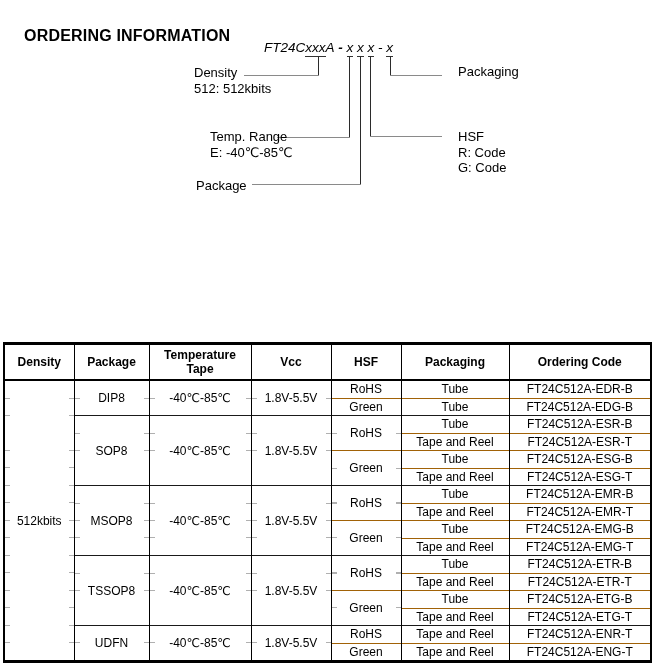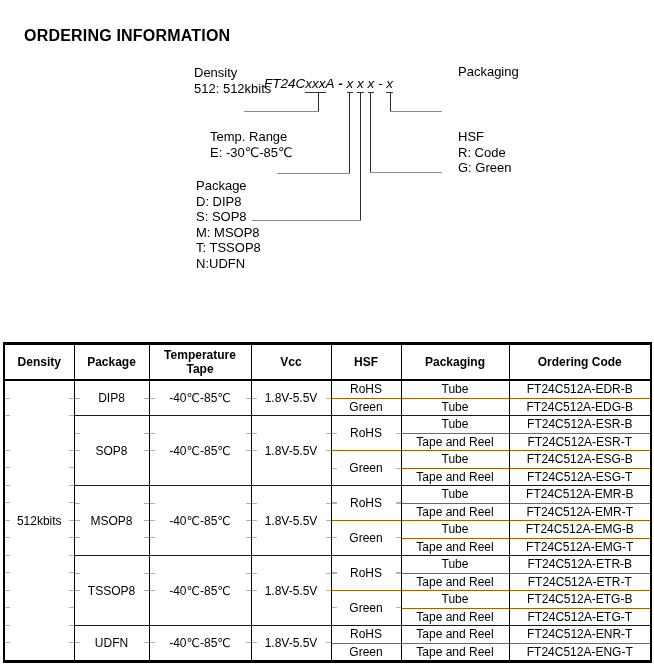--- a/index.html
+++ b/index.html
@@ -15,21 +15,21 @@
 
   
   #part-number {
     position:absolute; left:264px; top:40px;
     font-size:13.5px; line-height:15px; white-space:pre;
   }
   .pn-seg { white-space:pre;font-style:italic; }
   .pn-seg.it { font-style:italic; }
   .pn-seg.bd { font-weight:bold; }
   .pn-seg.ul { display:inline-block; border-bottom:1px solid #333; padding-bottom:1px; }
-  .pn-seg.rel { position:relative;margin-top:36px; }
+  .pn-seg.rel { position:relative; }
   .stub { position:absolute; top:100%; width:1px; background:#2b2b2b; }
   .hline { position:absolute; bottom:0; height:1px; background:#8a8a8a; }
   .hline.left  { right:0; }
   .hline.right { left:0; }
 
   .legend { position:absolute; font-size:13px; line-height:15.5px; }
   #legend-density   { left:194px; top:65px;  }
   #legend-temp      { left:210px; top:129px; }
   #legend-package   { left:196px; top:178px; }
   #legend-packaging { left:458px; top:64px;  }
@@ -75,44 +75,37 @@
   <div class="legend" id="legend-density">
     <div>Density</div>
     <div>
         <div>512: 512kbits</div>
       </div>
   </div>
 
   <div class="legend" id="legend-temp">
     <div>Temp. Range</div>
     <div>
-        <div>E: -30℃-85℃</div>
+        <div>E: -40℃-85℃</div>
       </div>
   </div>
 
   <div class="legend" id="legend-package">
     <div>Package</div>
-    <div>
-        <div>D: DIP8</div>
-        <div>S: SOP8</div>
-        <div>M: MSOP8</div>
-        <div>T: TSSOP8</div>
-        <div>N:UDFN</div>
-      </div>
   </div>
 
   <div class="legend" id="legend-packaging">
     <div>Packaging</div>
   </div>
 
   <div class="legend" id="legend-hsf">
     <div>HSF</div>
     <div>
         <div>R: Code</div>
-        <div>G: Green</div>
+        <div>G: Code</div>
       </div>
   </div>
 
   <table id="ordering-table">
     <colgroup>
       <col style="width:70px">
         <col style="width:75px">
         <col style="width:102px">
       <col style="width:80px">
         <col style="width:70px">

